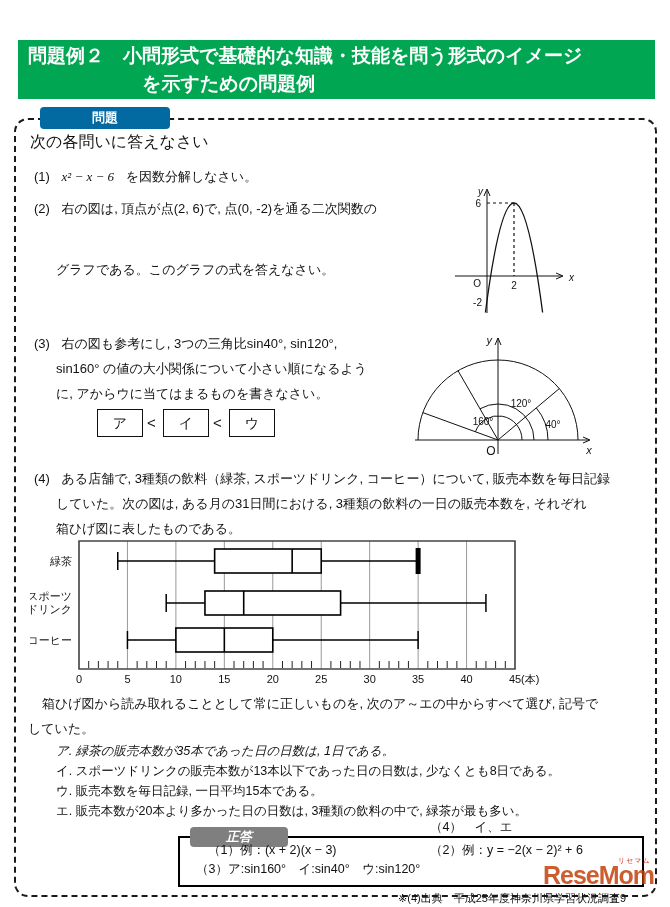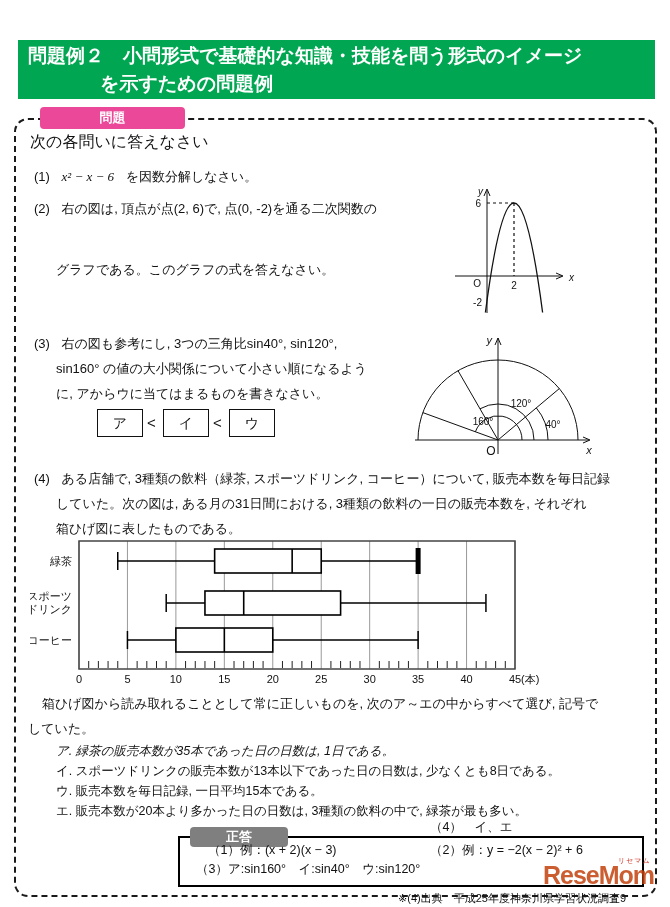--- a/index.html
+++ b/index.html
@@ -8,21 +8,21 @@
     font-family:"Liberation Sans","DejaVu Sans",sans-serif;color:#111;
     overflow:hidden;
   }
   .abs{position:absolute;}
   .t{font-size:13px;white-space:nowrap;color:#111;}
   .header{
     left:18px;top:40px;width:637px;height:59px;
     color:#fff;font-weight:bold;font-size:19px;line-height:28px;
     padding:2px 0 0 10px;box-sizing:border-box;
   }
-  .header .l2{margin-left:72px;}
+  .header .l2{margin-left:114px;}
   .tag{
     color:#fff;text-align:center;border-radius:4px;
     font-size:13px;line-height:22px;font-weight:bold;z-index:3;
   }
   .dashed-box{
     left:14px;top:118px;width:639px;height:775px;
     border:2px dashed #1a1a1a;border-radius:14px;z-index:1;
   }
   .intro{left:30px;top:132px;font-size:16px;}
   .math{font-family:"Liberation Serif","DejaVu Serif",serif;font-style:italic;}
@@ -48,21 +48,21 @@
   .opt{font-size:12.5px;white-space:nowrap;}
 </style>
 </head>
 <body>
 
 <div class="abs header" id="header" style="background: rgb(0, 166, 81);">
   <div>問題例２　小問形式で基礎的な知識・技能を問う形式のイメージ</div>
   <div class="l2">を示すための問題例</div>
 </div>
 
-<div class="abs tag" id="problem-tag" style="left: 40px; top: 107px; width: 145px; height: 22px; background: #ec4899;">問題</div>
+<div class="abs tag" id="problem-tag" style="left: 40px; top: 107px; width: 130px; height: 22px; background: #0369a1;">問題</div>
 
 <div class="abs dashed-box"></div>
 
 <div class="abs intro">次の各問いに答えなさい</div>
 
 <div class="abs t" style="left:34px;top:168px;">
   <span class="qnum">(1)</span>
   <span class="math">x² − x − 6</span>
   <span style="margin-left:8px;">を因数分解しなさい。</span>
 </div>
@@ -214,21 +214,21 @@
 
 <div class="abs t" style="left:42px;top:695px;">箱ひげ図から読み取れることとして常に正しいものを, 次のア～エの中からすべて選び, 記号で</div>
 <div class="abs t" style="left:28px;top:720px;">していた。</div>
 
 <div class="abs opt" style="left:56px;top:743px;font-style:italic;">ア. 緑茶の販売本数が35本であった日の日数は, 1日である。</div>
 <div class="abs opt" style="left:56px;top:763px;">イ. スポーツドリンクの販売本数が13本以下であった日の日数は, 少なくとも8日である。</div>
 <div class="abs opt" style="left:56px;top:783px;">ウ. 販売本数を毎日記録, 一日平均15本である。</div>
 <div class="abs opt" style="left:56px;top:803px;">エ. 販売本数が20本より多かった日の日数は, 3種類の飲料の中で, 緑茶が最も多い。</div>
 
 <div class="abs ans-box"></div>
-<div class="abs tag" id="answers-tag" style="left: 190px; top: 827px; width: 98px; height: 20px; line-height: 20px; background: rgb(127, 127, 127);">正答</div>
+<div class="abs tag" id="answers-tag" style="left: 190px; top: 827px; width: 98px; height: 20px; line-height: 20px; background: rgb(127, 127, 127); font-style: italic;">正答</div>
 <div class="abs ans-line" style="left:196px;top:842px;margin-left:12px;">（1）例：(x + 2)(x − 3)</div>
 <div class="abs ans-line" style="left:430px;top:842px;">（2）例：y = −2(x − 2)² + 6</div>
 <div class="abs ans-line" style="left:196px;top:861px;">（3）ア:sin160°　イ:sin40°　ウ:sin120°</div>
 <div class="abs ans-line" style="left:430px;top:819px;">（4）　イ、エ</div>
 
 <div class="abs logo">ReseMom</div>
 <div class="abs logo-sub">リセマム</div>
 <div class="abs footer-src">※(4)出典　平成25年度神奈川県学習状況調査9</div>
 <div class="abs page-no">23</div>
 

